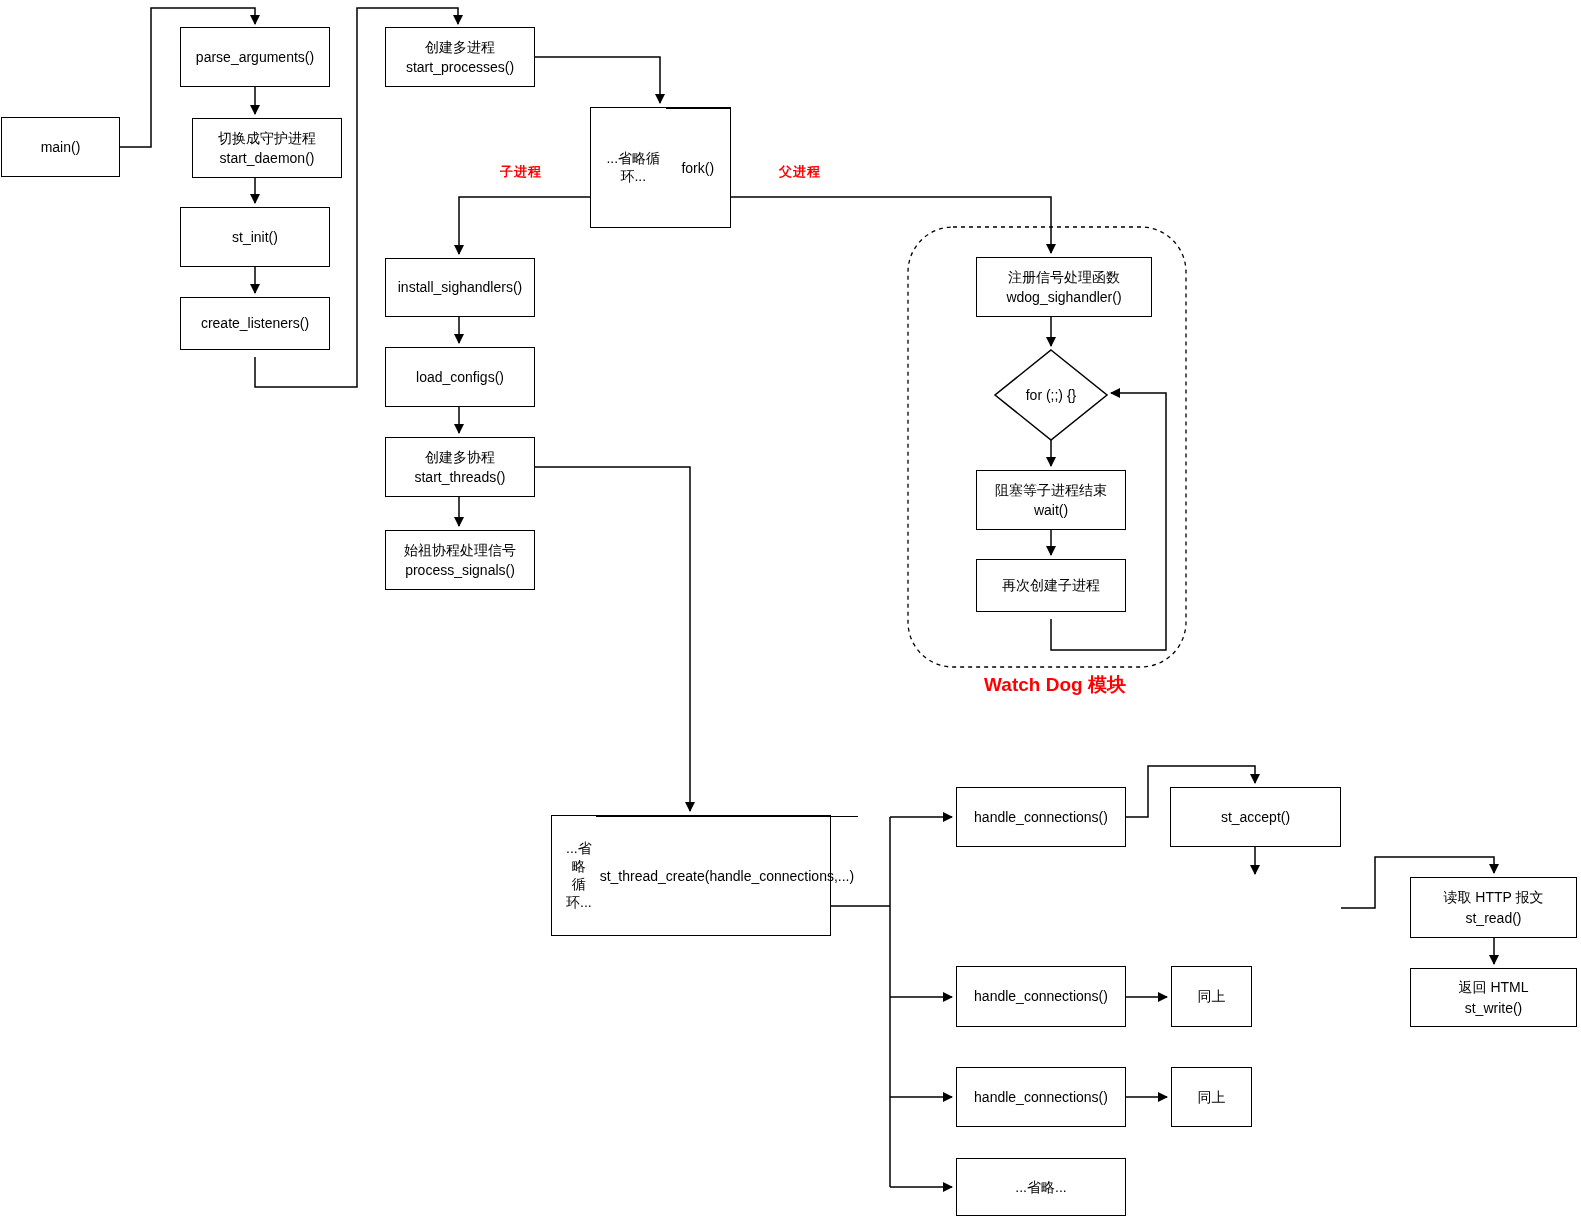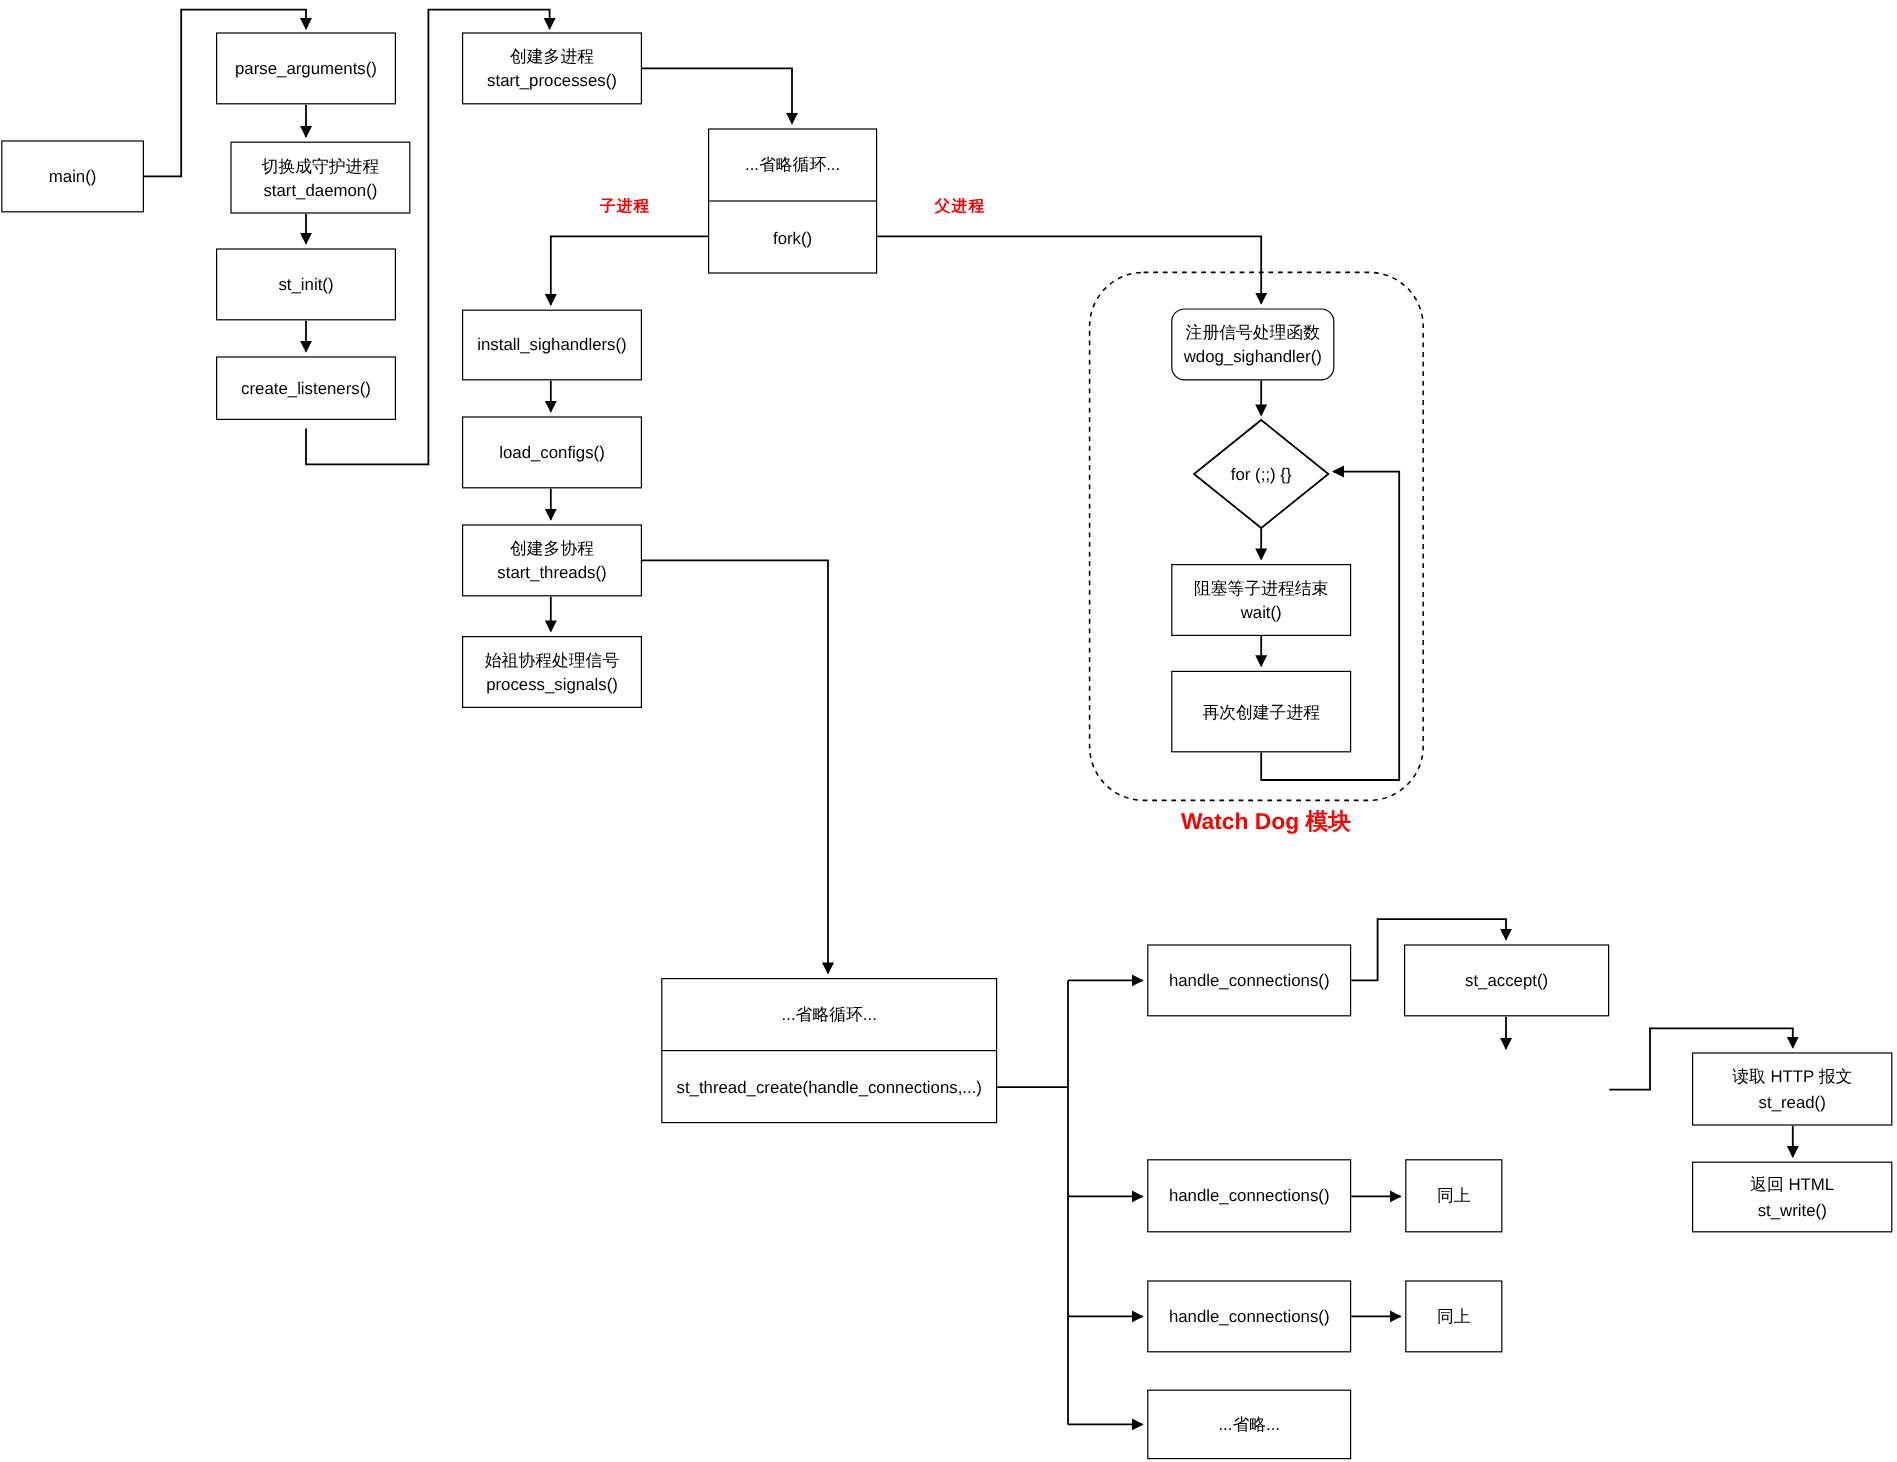--- a/index.html
+++ b/index.html
@@ -10,22 +10,22 @@
   }
   .edges{position:absolute;left:0;top:0;width:1581px;height:1218px;}
   .node{
     position:absolute;background:#fff;border:1.5px solid #000;
     display:flex;flex-direction:column;align-items:center;justify-content:center;
     text-align:center;font-size:14px;line-height:1.45;box-sizing:border-box;
     padding:2px 4px;
   }
   .split{
     position:absolute;background:#fff;border:1.5px solid #000;
-    display:flex;flex-direction:column;box-sizing:border-box;
-    font-size:14px;text-align:center;
+    display:flex;box-sizing:border-box;
+    font-size:14px;text-align:center;padding-left:10px;
   }
   .split .cell{flex:1;display:flex;align-items:center;justify-content:center;padding:2px 4px;}
   .split .cell + .cell{border-top:1.5px solid #000;}
   .diamond-label{
     position:absolute;display:flex;align-items:center;justify-content:center;
     font-size:14px;text-align:center;
   }
   .edge-label{
     position:absolute;color:#ff0000;font-weight:bold;font-size:13px;
     text-align:center;letter-spacing:1px;
@@ -126,35 +126,35 @@
   <div class="node" style="left:385px;top:437px;width:150px;height:60px;">
     <span>创建多协程</span>
     <span>start_threads()</span>
   </div>
 
   <div class="node" style="left:385px;top:530px;width:150px;height:60px;">
     <span>始祖协程处理信号</span>
     <span>process_signals()</span>
   </div>
 
-  <div class="node" style="left:976px;top:257px;width:136px;height:60px;border-radius:11px;">
+  <div class="node" style="left:976px;top:257px;width:176px;height:60px;">
     <span>注册信号处理函数</span>
     <span>wdog_sighandler()</span>
   </div>
 
   <div class="diamond-label" style="left:995px;top:380px;width:112px;height:30px;">
     <span>for (;;) {}</span>
   </div>
 
   <div class="node" style="left:976px;top:470px;width:150px;height:60px;">
     <span>阻塞等子进程结束</span>
     <span>wait()</span>
   </div>
 
-  <div class="node" style="left:976px;top:559px;width:150px;height:68px;">
+  <div class="node" style="left:976px;top:559px;width:150px;height:53px;">
     <span>再次创建子进程</span>
   </div>
 
   <div class="split" style="left:551px;top:815px;width:280px;height:121px;">
     <div class="cell">
       <span>...省略循环...</span>
     </div>
     <div class="cell">
       <span>st_thread_create(handle_connections,...)</span>
     </div>

